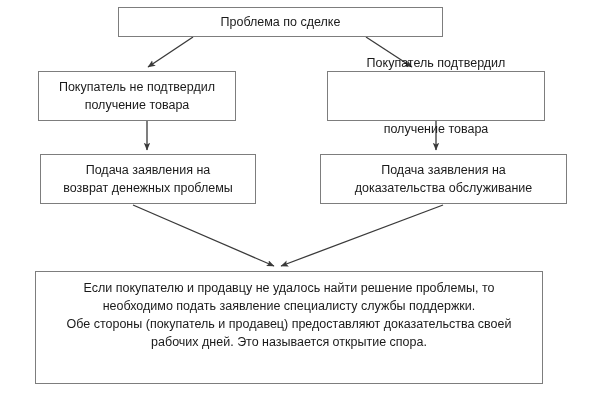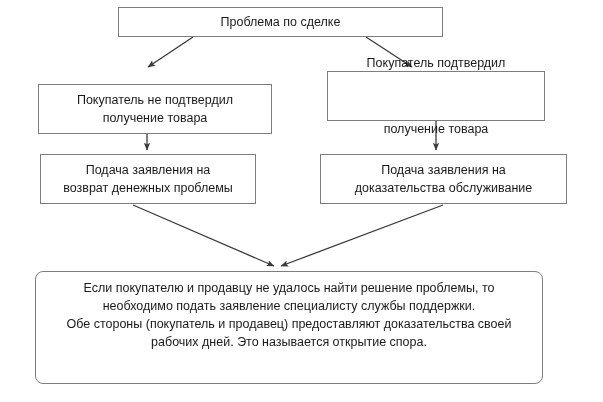--- a/index.html
+++ b/index.html
@@ -34,43 +34,41 @@
     display: block;
     white-space: nowrap;
   }
   
   #node-root {
     left: 118px;  top: 7px;   width: 325px; height: 30px;
     font-size: 12.5px;
     justify-content: center;
   }
   #node-not-confirmed {
-    left: 38px;   top: 71px;  width: 234px; height: 50px;
+    left: 38px;   top: 71px;  width: 198px; height: 50px;
     font-size: 12.5px;
-    margin-top: 13px;
   }
   #node-confirmed {
     left: 327px;  top: 71px;  width: 218px; height: 50px;
     font-size: 12.5px;
     gap: 48px;
   }
   #node-refund {
     left: 40px;   top: 154px; width: 216px; height: 50px;
     font-size: 12.5px;
   }
   #node-aftersale {
     left: 320px;  top: 154px; width: 247px; height: 50px;
     font-size: 12.5px;
   }
   #node-dispute {
     left: 35px;   top: 271px; width: 508px; height: 113px;
     font-size: 12.5px;
     justify-content: flex-start;
     padding-top: 7px;
-    border-radius: 8px;
   }
   #node-dispute .line {
     display: block;
   }
 
   
   #connectors {
     position: absolute;
     left: 0;
     top: 0;

